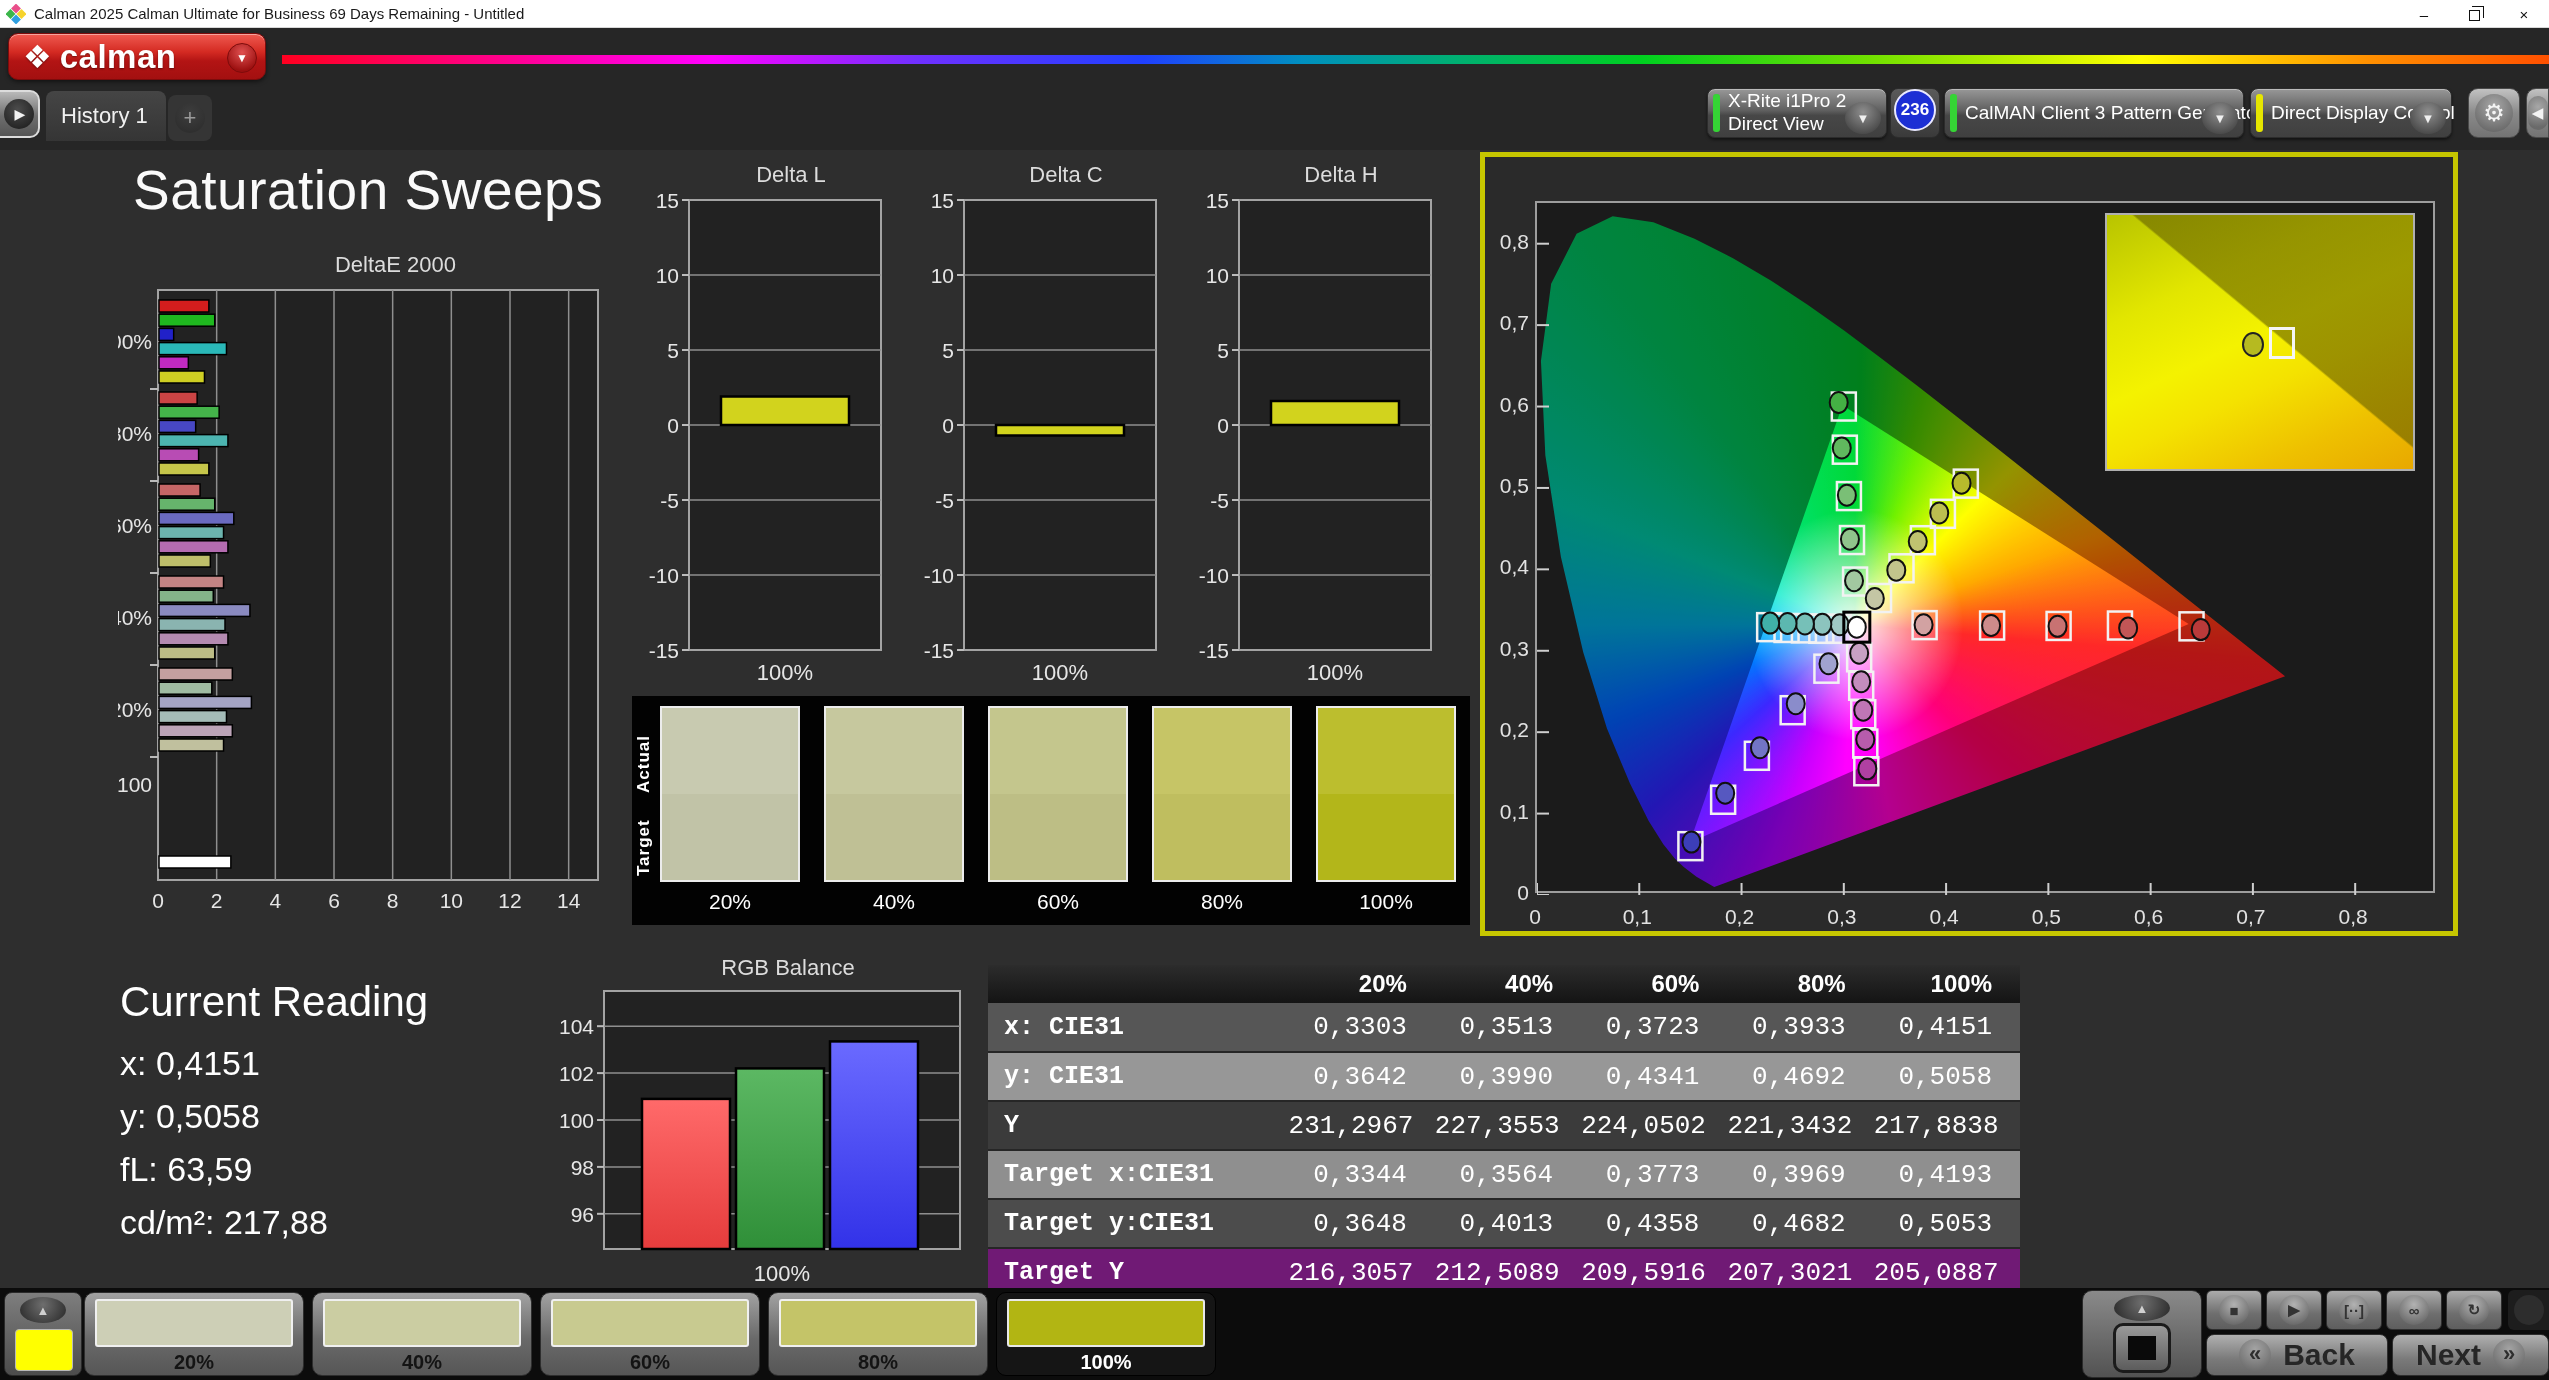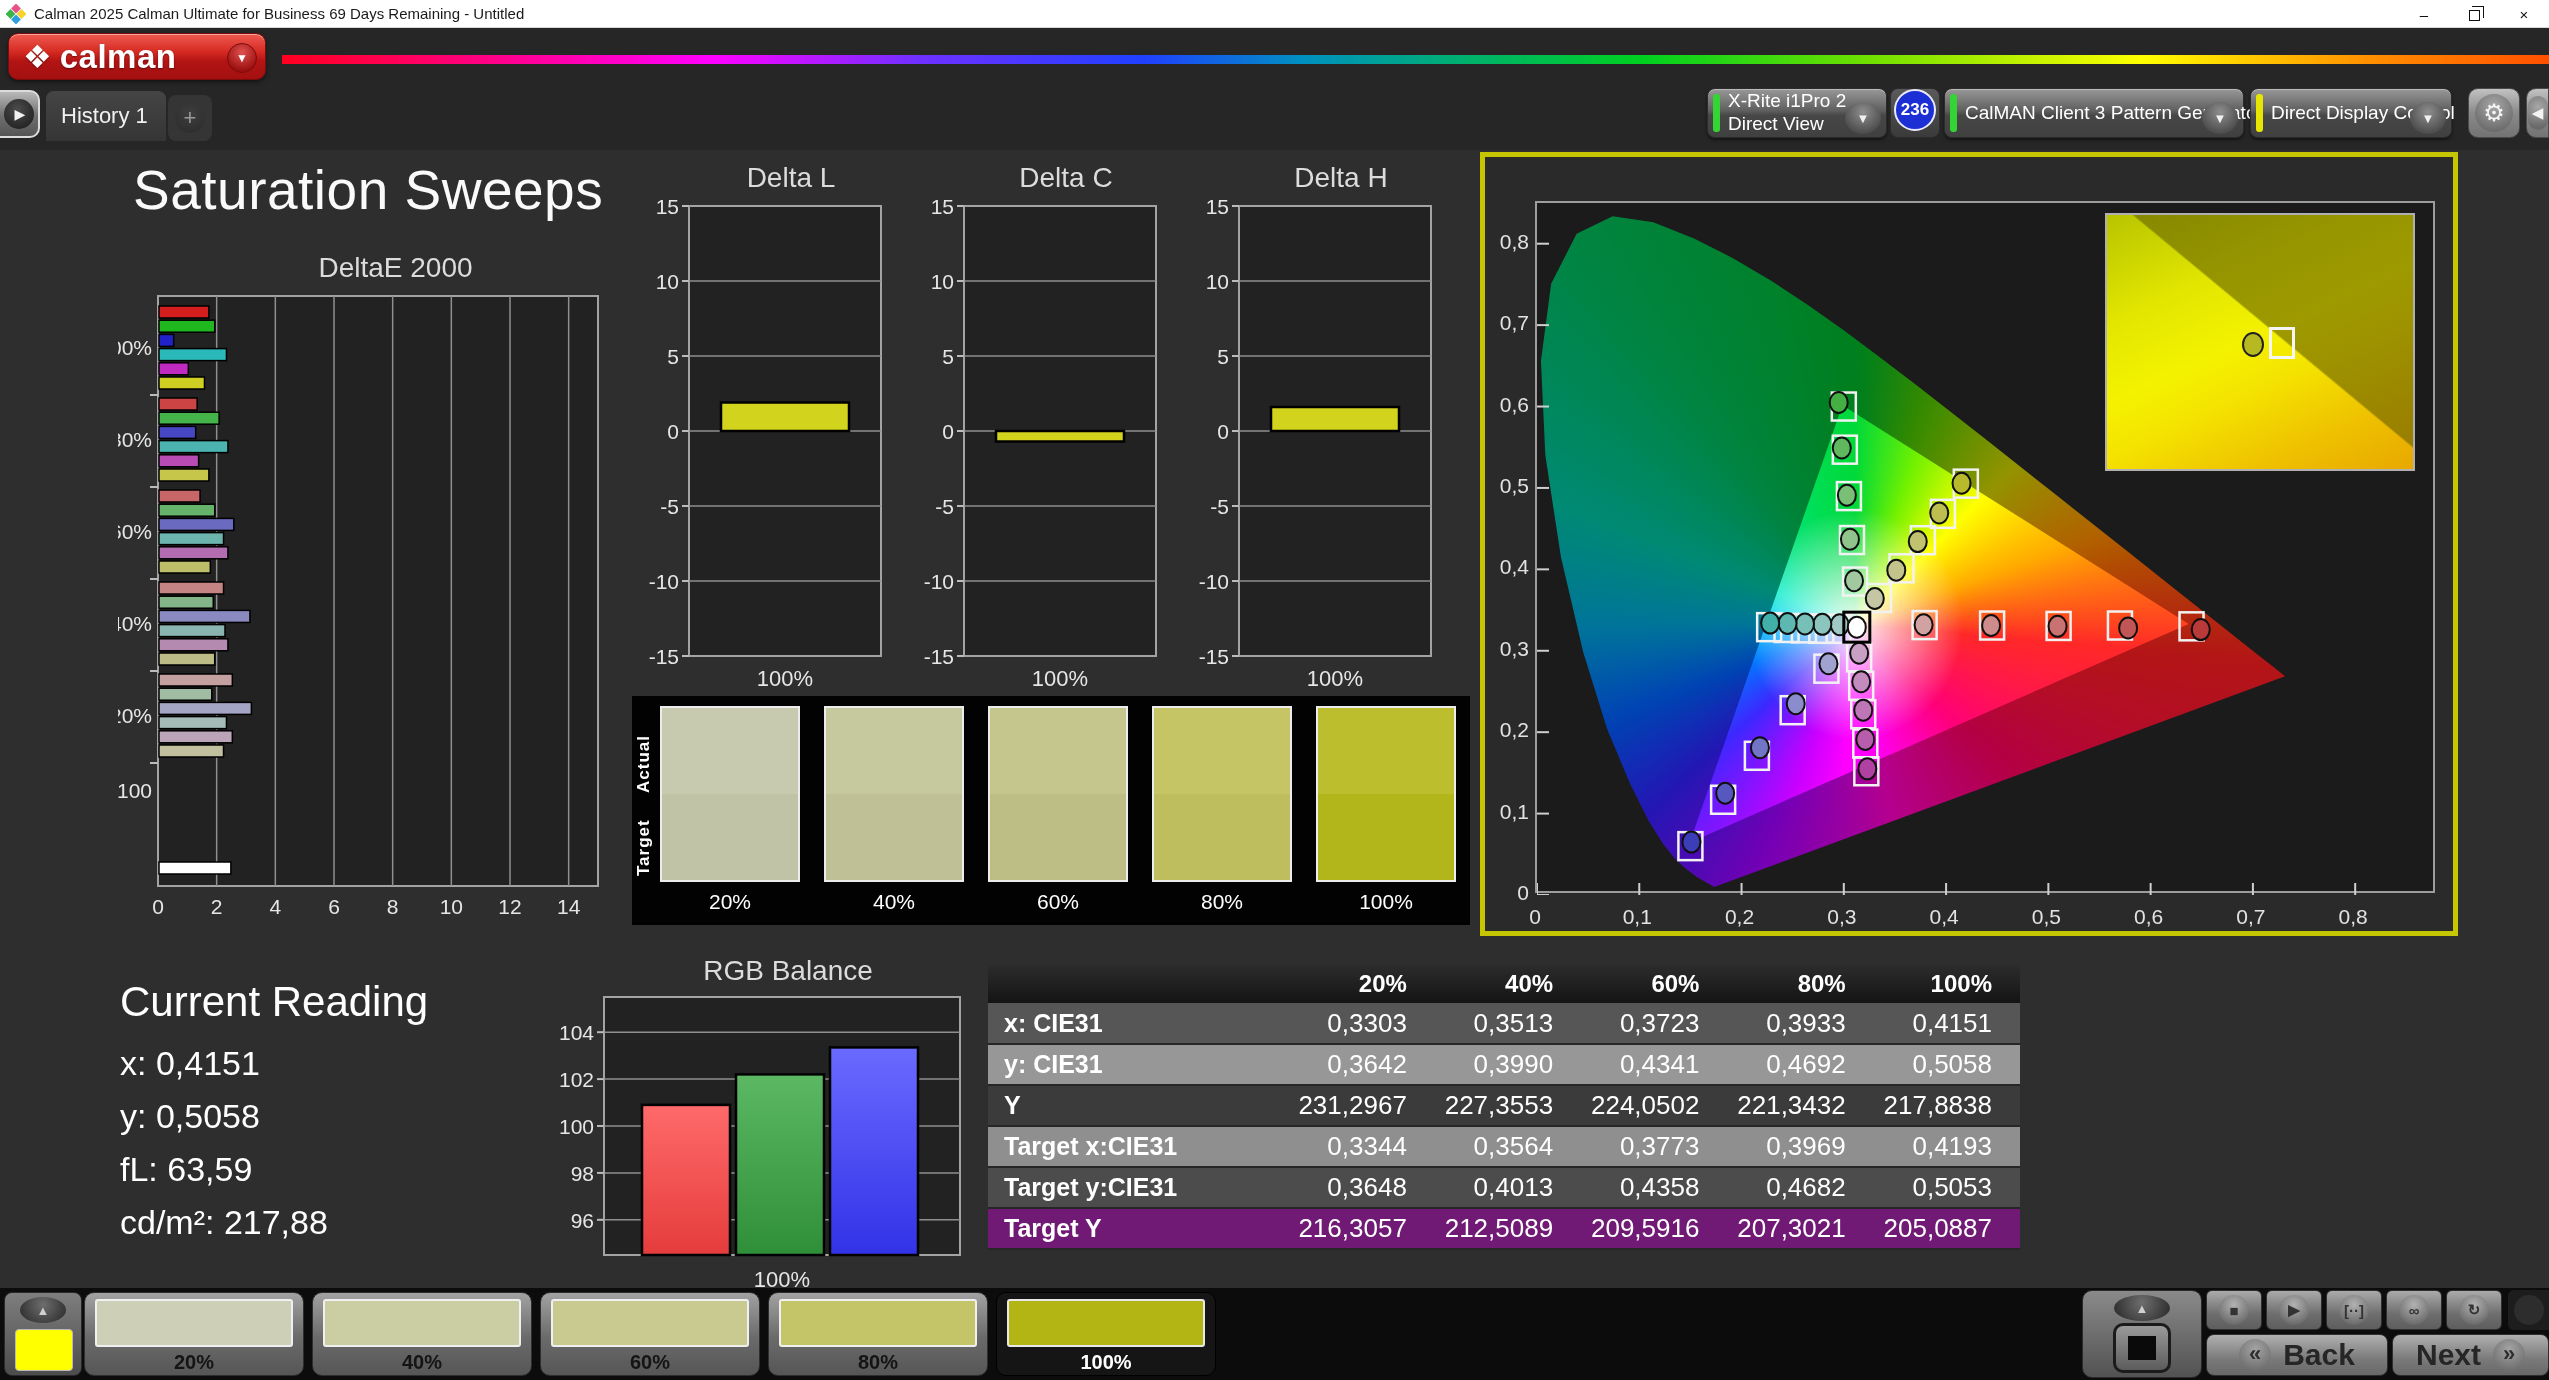--- a/index.html
+++ b/index.html
@@ -67,21 +67,21 @@
     display:flex; align-items:flex-start; justify-content:center; }
   .badge-circle { width:42px; height:42px; border-radius:50%; background:#1c2fd4; border:2px solid #e8e8ff;
     color:#fff; font-size:17px; font-weight:bold; display:flex; align-items:center; justify-content:center; }
   .tool-btn { position:absolute; top:0; width:52px; height:50px; border-radius:10px;
     background:linear-gradient(180deg,#c2c2c2,#8a8a8a 50%,#737373);
     border:1px solid #4a4a4a; display:flex; align-items:center; justify-content:center; }
   .tool-btn .circ { width:38px; height:38px; border-radius:50%; background:radial-gradient(circle at 50% 32%, #a8a8a8, #6a6a6a 80%);
     color:#f4f4f4; font-size:24px; display:flex; align-items:center; justify-content:center; }
   
   .page-title { position:absolute; left:133px; top:158px; font-size:55px; color:#fafafa; letter-spacing:.5px; }
-  .chart-title { text-align:center; font-size:28px; color:#dcdcdc; }
+  .chart-title { text-align:center; font-size:22px; color:#dcdcdc; }
   .chart-box { position:absolute; }
   
   .cie-panel { position:absolute; left:1480px; top:152px; width:978px; height:784px;
     border:5px solid #c6c600; background:#2a2a2a; }
   .cie-title { position:absolute; left:0; top:8px; width:100%; text-align:center; font-size:22px; color:#dcdcdc; }
   .cie-plot { position:absolute; left:50px; top:44px; width:900px; height:692px; background:#1b1b1b;
     border:2px solid #9d9d9d; }
   .cie-grad {
     background:conic-gradient(from 0deg at 35.5% 61.3%,
       #00b830 0deg, #60cc00 20deg, #d8d800 45deg, #ff9000 70deg, #ff2222 95deg,
@@ -121,21 +121,21 @@
   
   .current-reading { position:absolute; left:120px; top:978px; color:#ffffff; }
   .current-reading .cr-title { font-size:42px; margin-bottom:18px; }
   .current-reading .cr-line { font-size:34px; margin-bottom:14px; }
   
   .results-table { position:absolute; left:988px; top:965px; width:1032px; border-collapse:collapse;
     table-layout:fixed; color:#fff; }
   .results-table th, .results-table td { overflow:hidden; white-space:nowrap; }
   .results-table thead th { height:38px; background:linear-gradient(180deg,#2c2c2c,#141414);
     font-size:24px; font-weight:bold; text-align:right; padding-right:28px; }
-  .results-table td { height:41px; font-size:26px; text-align:right; padding-right:28px; }
+  .results-table td { height:49px; font-size:26px; text-align:right; padding-right:28px;font-family:Liberation Mono, monospace; }
   .results-table td.rowlab { text-align:left; padding-left:16px; font-weight:bold; font-size:25px; }
   .results-table tbody tr { border-bottom:2px solid #262626; }
   .results-table tbody tr:nth-child(1) { background:#565656; }
   .results-table tbody tr:nth-child(2) { background:#979797; }
   .results-table tbody tr:nth-child(3) { background:#3b3b3b; }
   .results-table tbody tr:nth-child(4) { background:#8f8f8f; }
   .results-table tbody tr:nth-child(5) { background:#4c4c4c; }
   .results-table tbody tr:nth-child(6) { background:#701a75;margin-top:44px; }
   
   .bottombar { position:absolute; left:0; bottom:0; width:100%; height:92px; background:#0c0c0c; }

